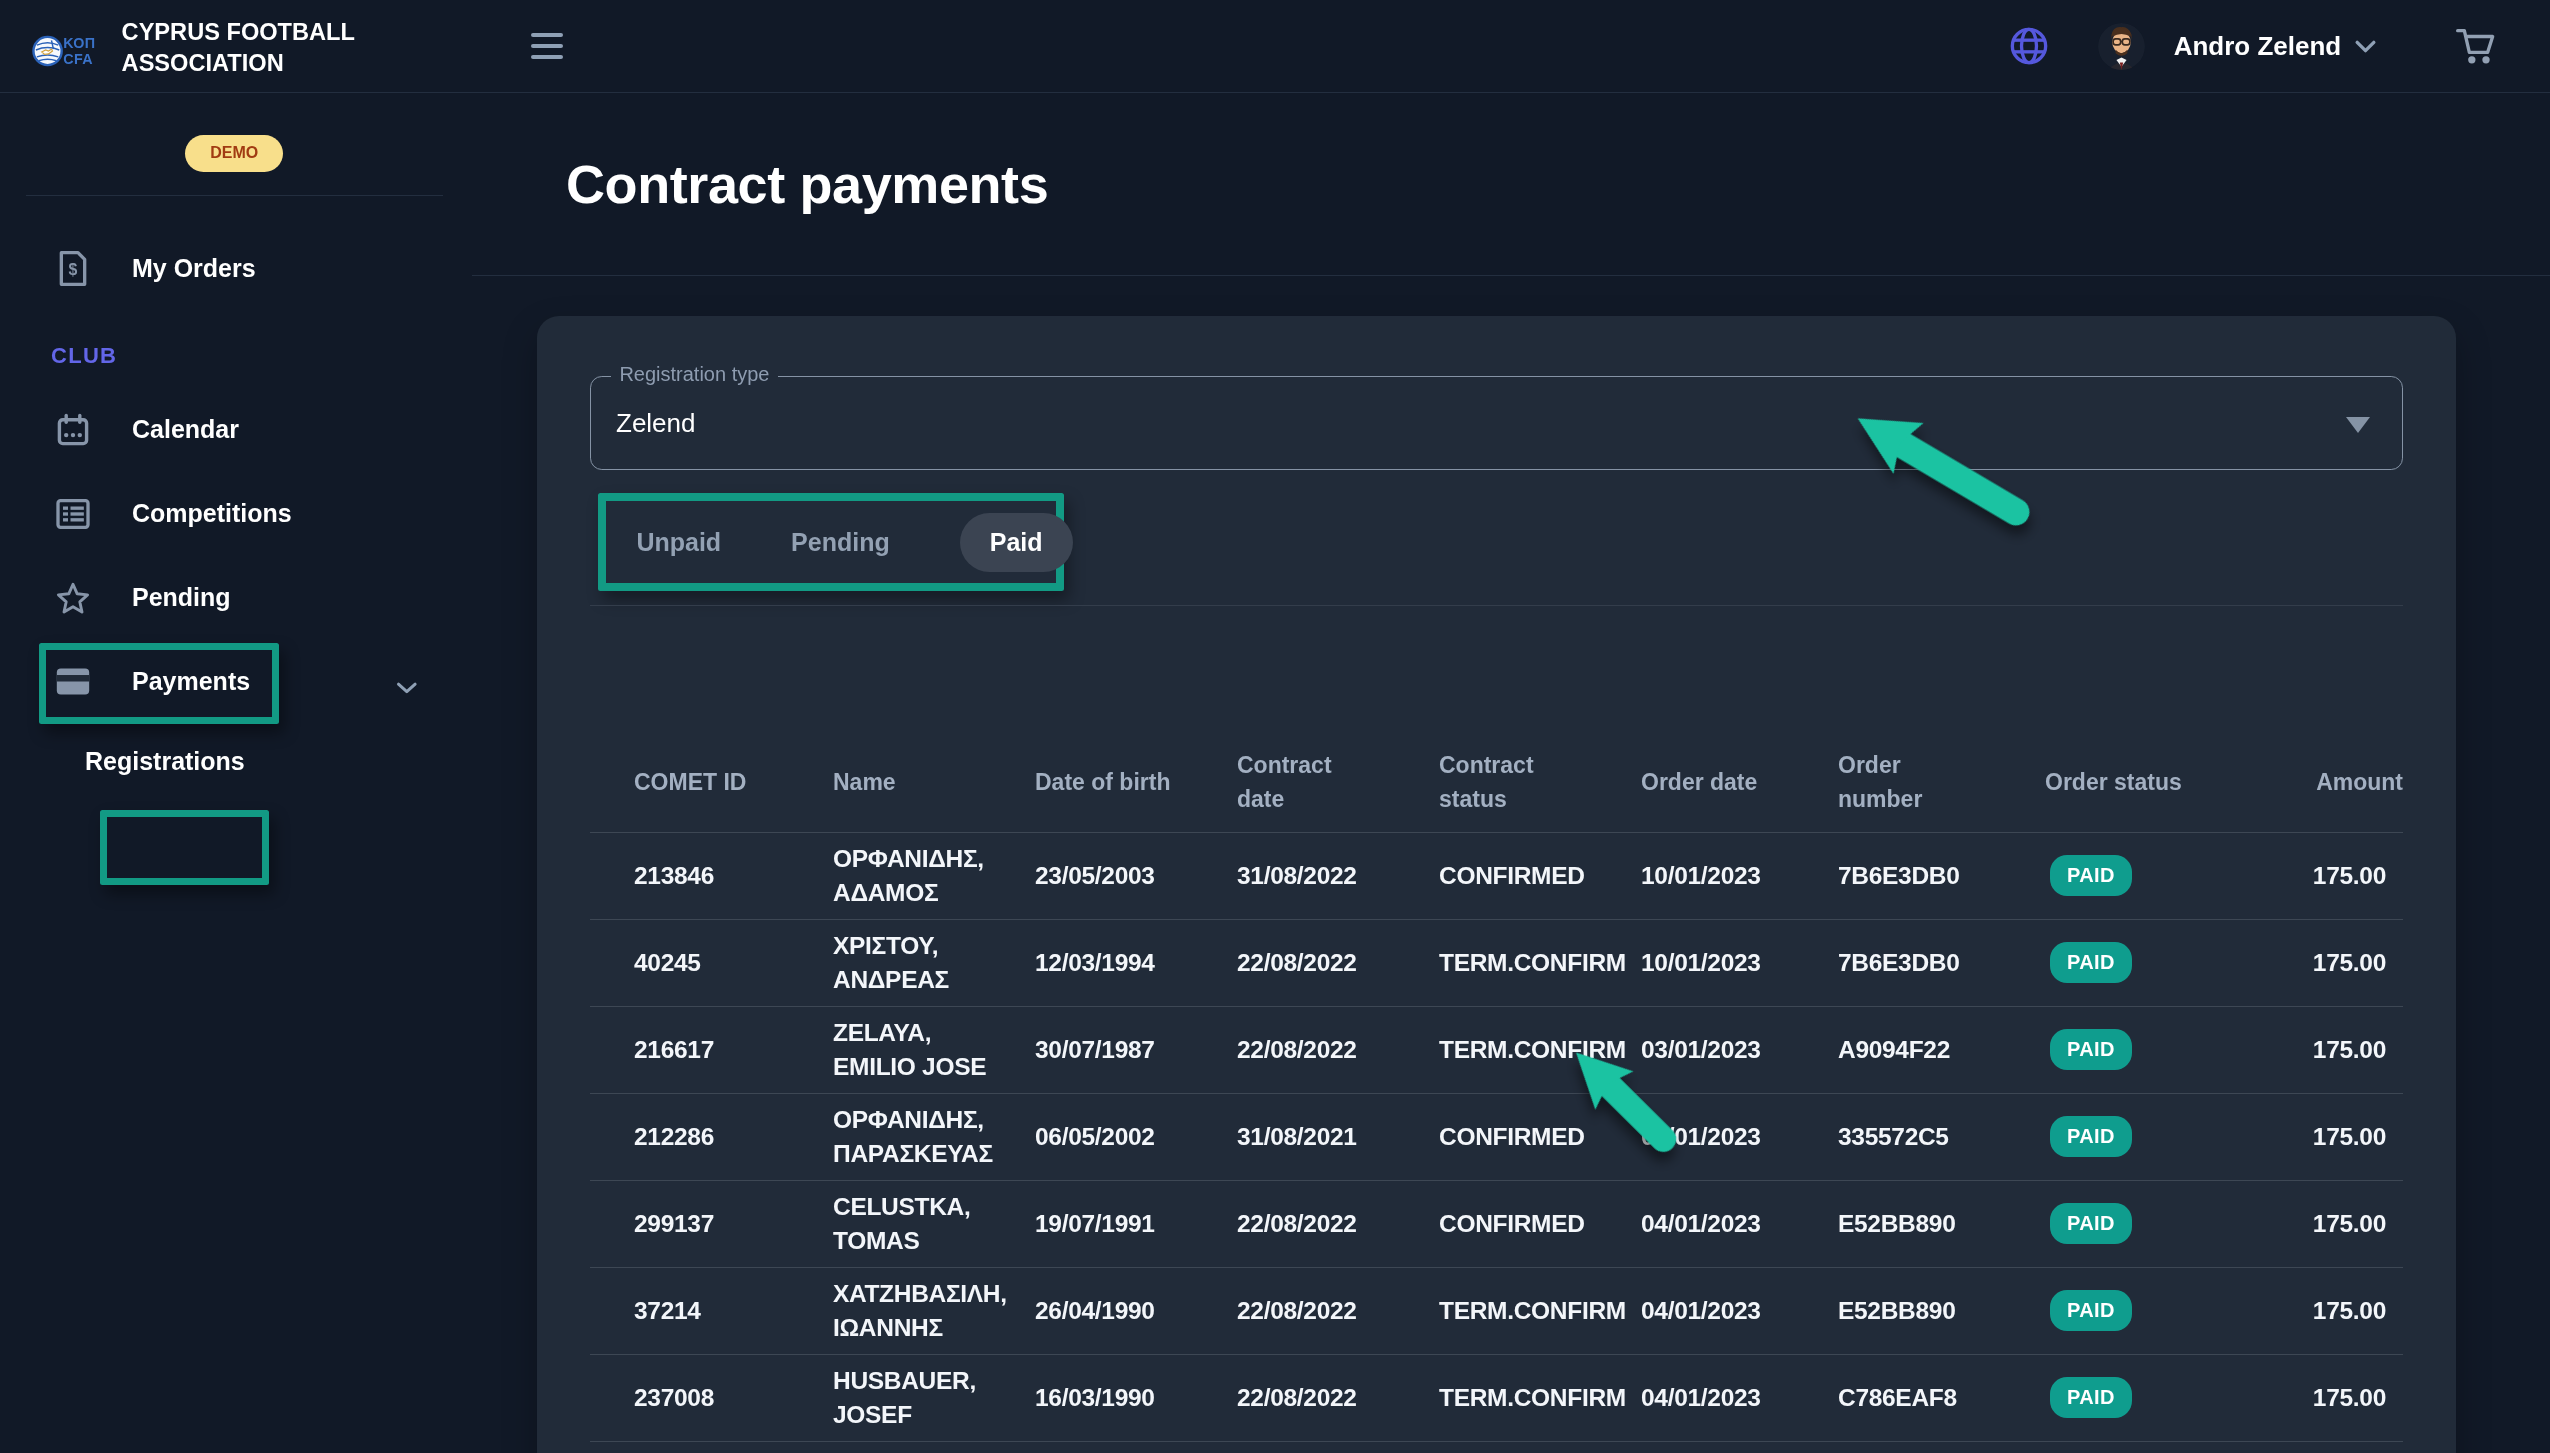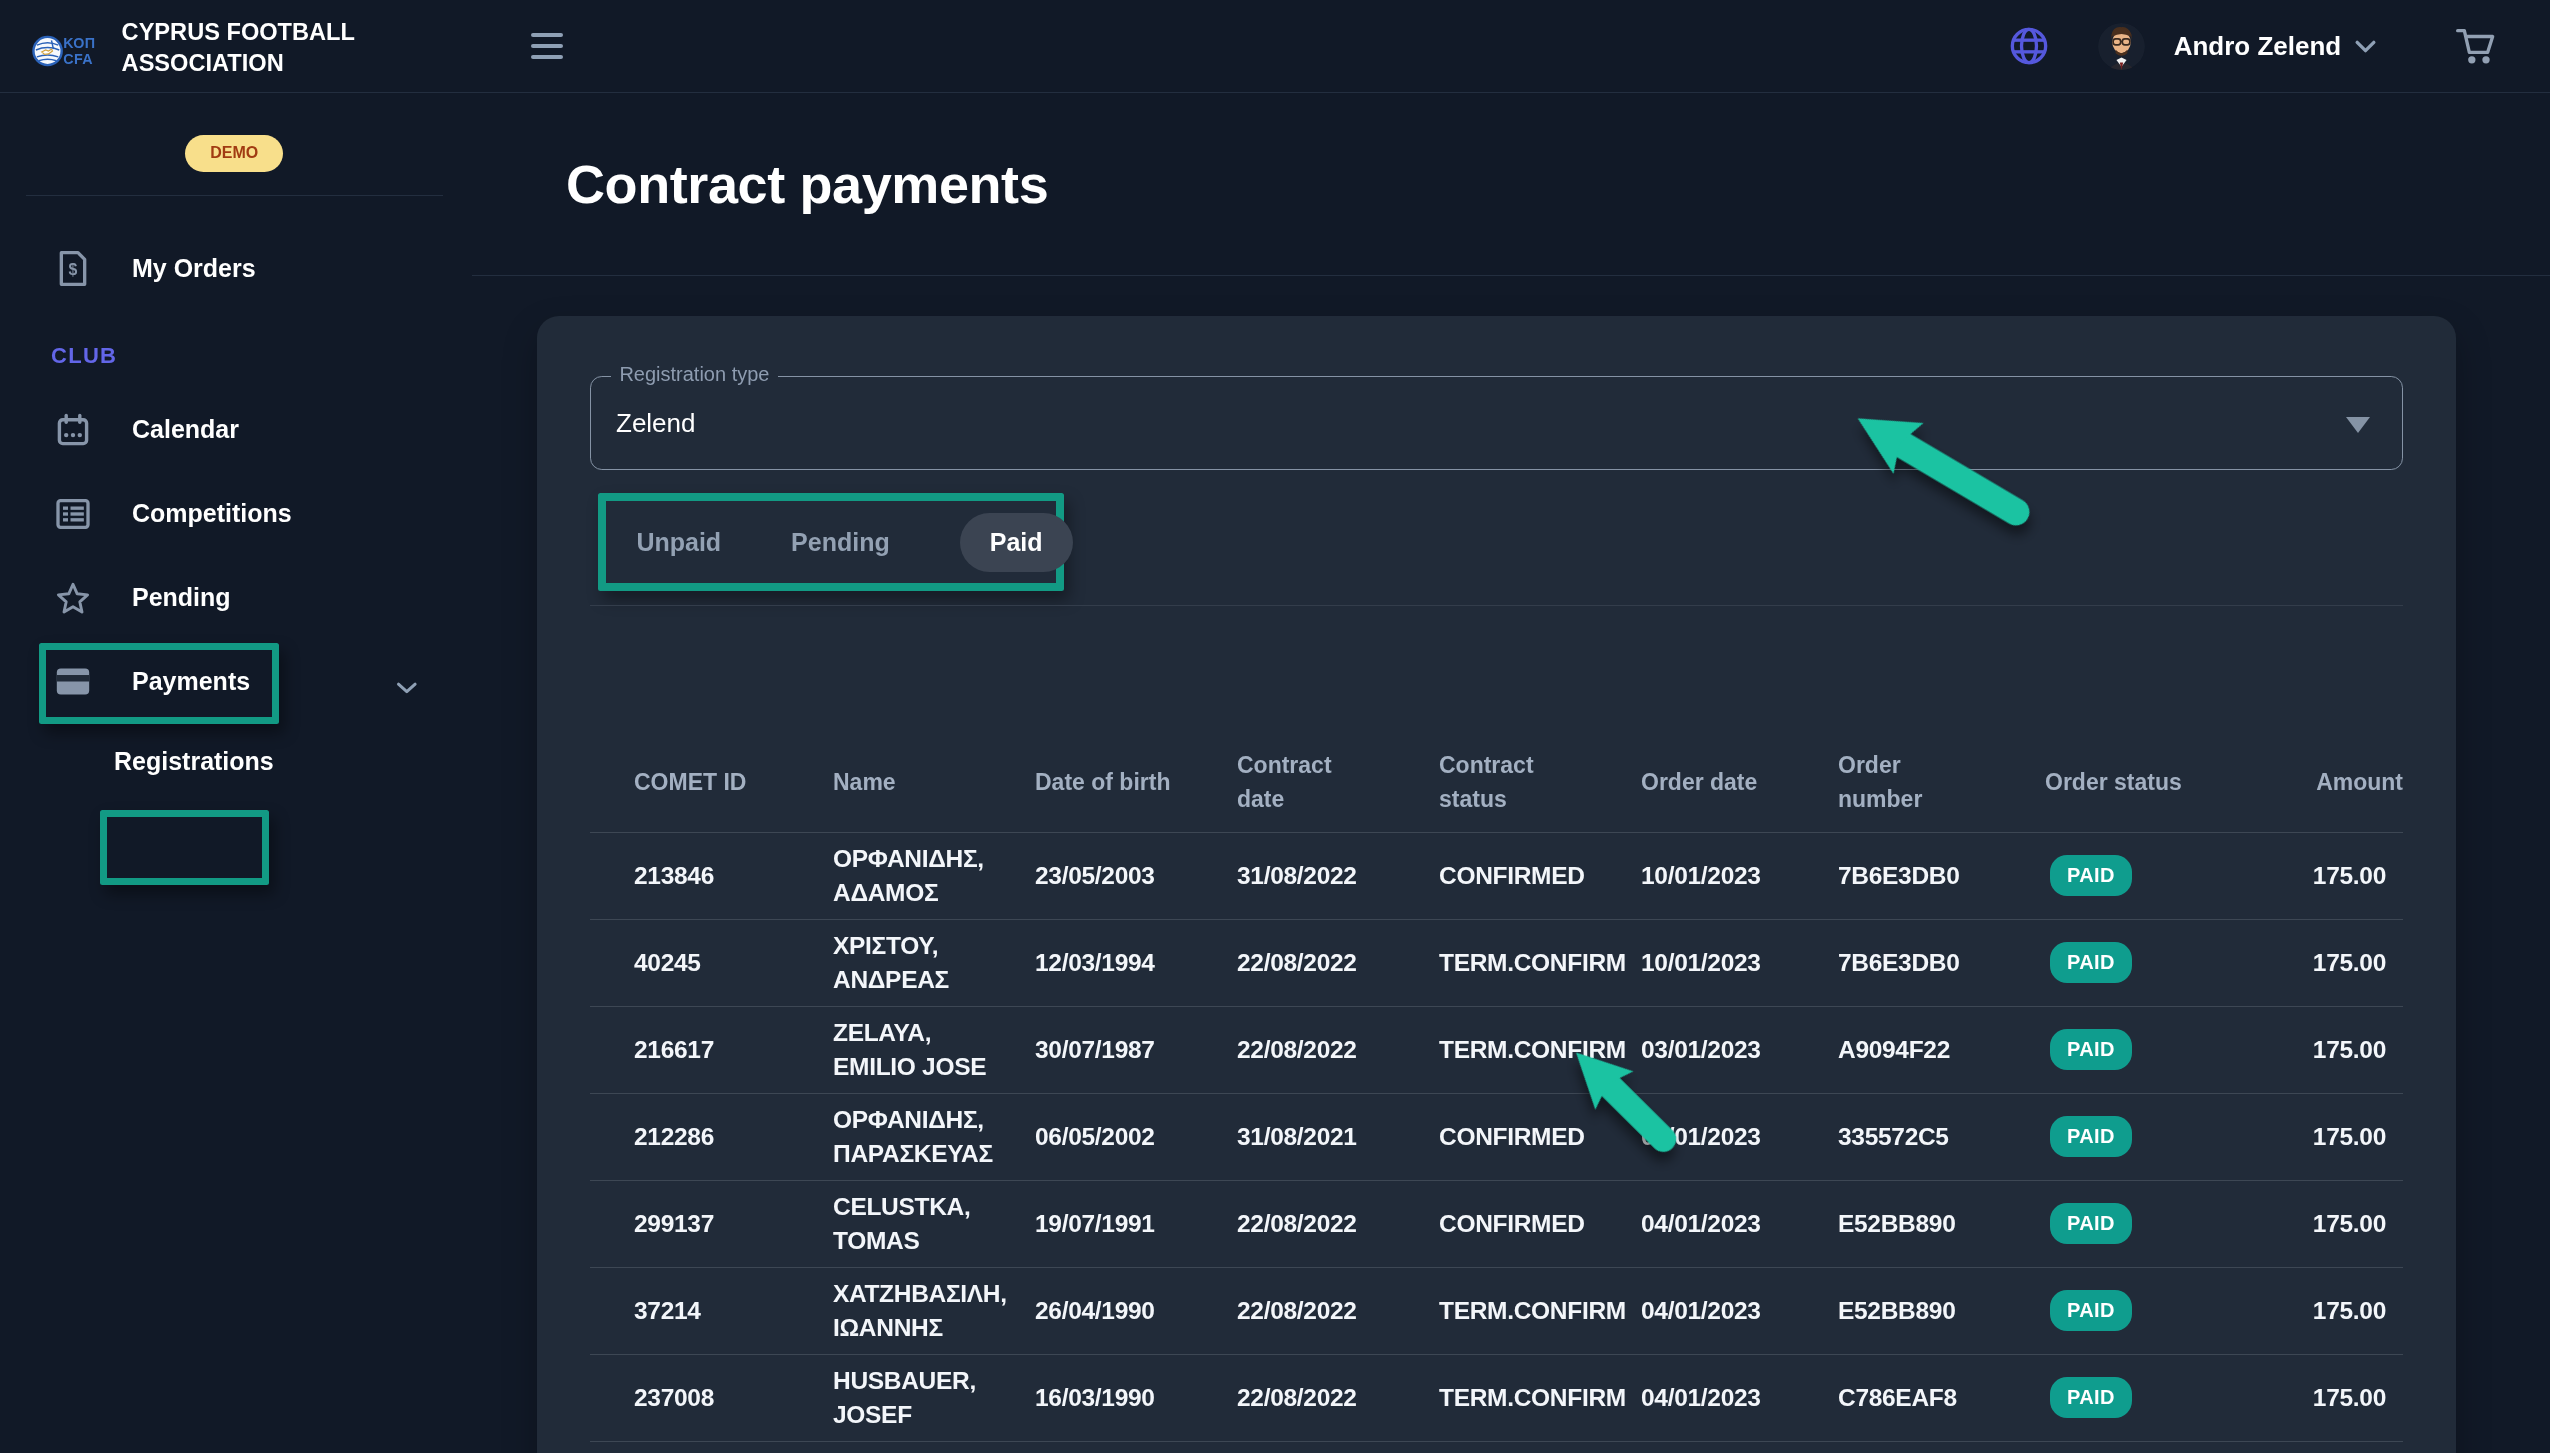--- a/index.html
+++ b/index.html
@@ -21,21 +21,21 @@
   .logo-caption{font-size:14.3px;font-weight:800;color:#3a72c8;margin-top:0.8px;letter-spacing:0.4px}
   .brand-name{font-size:23.6px;font-weight:800;color:#fff;line-height:1.32;padding-top:6.7px}
   .demo-section{margin:0 29.5px 0 26px;padding:42px 0 23.6px;border-bottom:1.7px solid var(--line);text-align:center}
   .demo-pill{display:inline-block;background:var(--demo-bg);color:var(--demo-text);font-size:16px;font-weight:700;padding:9.3px 25px;border-radius:23.6px}
   .nav{padding-top:30px}
   .nav-item{height:84px;display:flex;align-items:center;padding-left:56px;gap:42px;font-size:25px;font-weight:600;color:#fff;cursor:pointer;position:relative}
   .nav-item .ni-icon{width:34px;display:flex;justify-content:center}
   .section-label{margin-top:20px;height:51px;line-height:51px;padding-left:51px;color:var(--indigo);font-size:22px;font-weight:800;letter-spacing:1.3px}
   .nav-item.first-club{margin-top:6.7px}
   .chev-wrap{position:absolute;left:395px;top:32px}
-  .sub-item{height:76px;display:flex;align-items:center;padding-left:114px;font-size:25px;font-weight:600;color:#fff;cursor:pointer}
+  .sub-item{height:76px;display:flex;align-items:center;padding-left:85px;font-size:25px;font-weight:600;color:#fff;cursor:pointer}
   
   .main{position:absolute;left:472px;top:0;width:2078px;height:1454px}
   .topbar{height:93px;border-bottom:1.7px solid var(--line);display:flex;align-items:center;padding:0 54px 0 59px;box-sizing:border-box}
   .tb-right{margin-left:auto;display:flex;align-items:center}
   .hamburger{display:flex;flex-direction:column;gap:6.7px;cursor:pointer}
   .hamburger span{display:block;width:32px;height:4.2px;border-radius:2.5px;background:#8fa0b5}
   .globe{margin-right:49px;cursor:pointer;display:flex}
   .avatar{width:47px;height:47px;border-radius:50%;overflow:hidden;cursor:pointer;flex:none}
   .user-name{font-size:26px;font-weight:700;color:#fff;margin-left:29px;cursor:pointer}
   .user-caret{margin-left:11.8px;display:flex;cursor:pointer}

